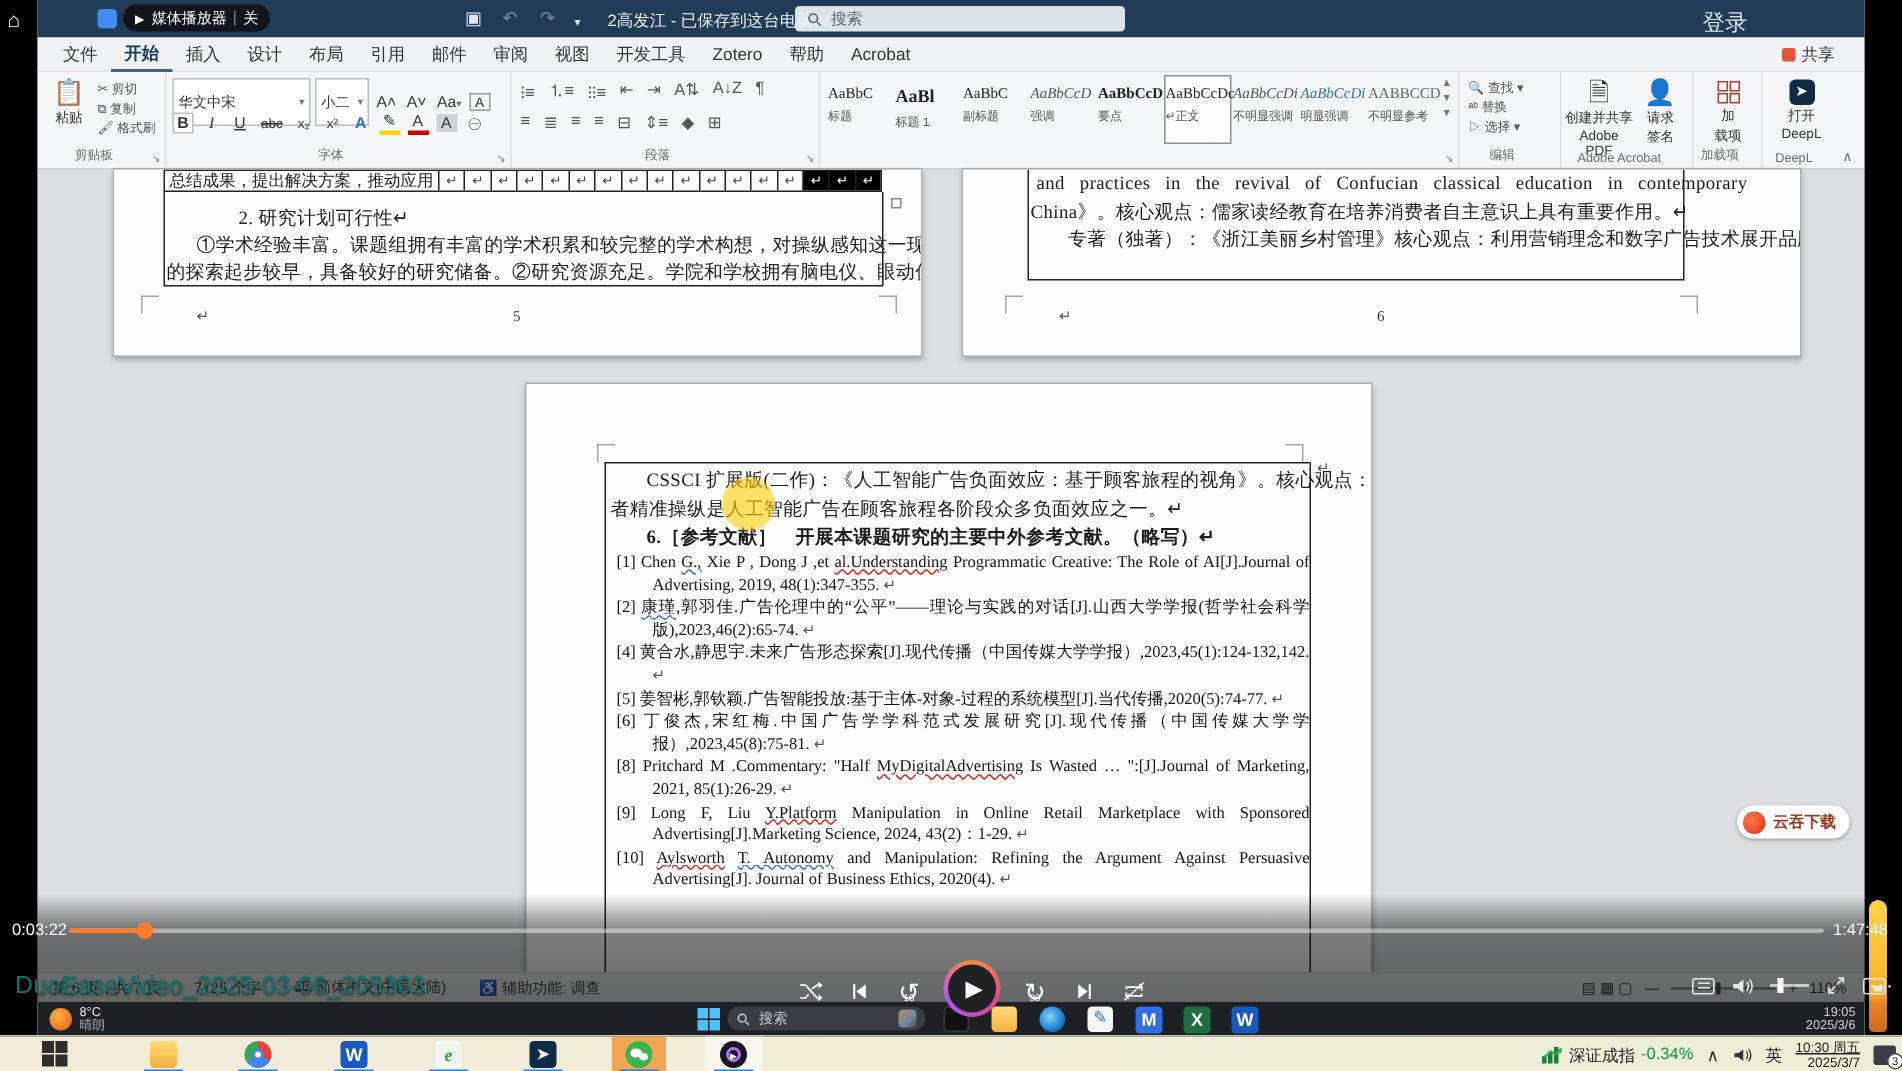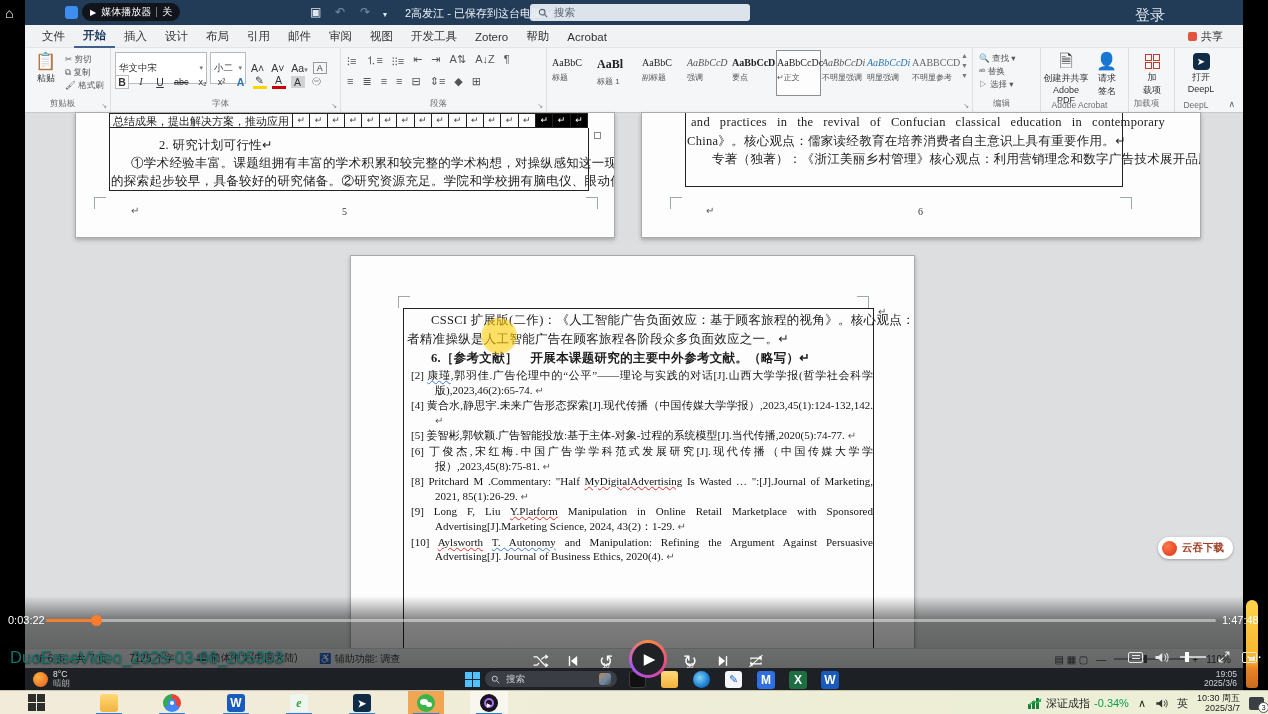--- a/index.html
+++ b/index.html
@@ -471,20 +471,21 @@
         <div class="corner c-tl" style="left:47px;top:40px;"></div>
         <div class="corner c-tr" style="left:506px;top:40px;"></div>
         <div class="boxwall" style="left:52px;top:52px;width:470px;height:1px;"></div>
         <div class="boxwall" style="left:52px;top:52px;width:1px;height:342px;"></div>
         <div class="boxwall" style="left:522px;top:52px;width:1px;height:342px;"></div>
         <div class="docline pmark" style="left:527px;top:50px;font-size:10px;">↵</div>
         <div class="docline" style="left:80px;top:56px;">CSSCI 扩展版(二作)：《人工智能广告负面效应：基于顾客旅程的视角》。核心观点：对消费</div>
         <div class="docline" style="left:56px;top:75px;">者精准操纵是人工智能广告在顾客旅程各阶段众多负面效应之一。↵</div>
         <div class="docline" style="left:80px;top:94px;font-weight:bold;">6.［参考文献］　开展本课题研究的主要中外参考文献。（略写）↵</div>
         <div id="reflist">
+            <div class="ref">[1] Chen <span class="sq-blue">G.,</span> Xie P , Dong J ,et <span class="sq-red">al.Understanding</span> Programmatic Creative: The Role of AI[J].Journal of Advertising, 2019, 48(1):347-355. <span class="pmark" style="font-size:10px;">↵</span></div>
             <div class="ref">[2] <span class="sq-blue">康瑾</span>,郭羽佳.广告伦理中的“公平”——理论与实践的对话[J].山西大学学报(哲学社会科学版),2023,46(2):65-74. <span class="pmark" style="font-size:10px;">↵</span></div>
             <div class="ref">[4] 黄合水,静思宇.未来广告形态探索[J].现代传播（中国传媒大学学报）,2023,45(1):124-132,142. <span class="pmark" style="font-size:10px;">↵</span></div>
             <div class="ref">[5] 姜智彬,郭钦颖.广告智能投放:基于主体-对象-过程的系统模型[J].当代传播,2020(5):74-77. <span class="pmark" style="font-size:10px;">↵</span></div>
             <div class="ref">[6] 丁俊杰,宋红梅.中国广告学学科范式发展研究[J].现代传播（中国传媒大学学报）,2023,45(8):75-81. <span class="pmark" style="font-size:10px;">↵</span></div>
             <div class="ref">[8] Pritchard M .Commentary: "Half <span class="sq-red">MyDigitalAdvertising</span> Is Wasted … ":[J].Journal of Marketing, 2021, 85(1):26-29. <span class="pmark" style="font-size:10px;">↵</span></div>
             <div class="ref">[9] Long F, Liu <span class="sq-red">Y.Platform</span> Manipulation in Online Retail Marketplace with Sponsored Advertising[J].Marketing Science, 2024, 43(2)：1-29. <span class="pmark" style="font-size:10px;">↵</span></div>
             <div class="ref">[10] <span class="sq-red">Aylsworth</span> <span class="sq-blue">T. Autonomy</span> and Manipulation: Refining the Argument Against Persuasive Advertising[J]. Journal of Business Ethics, 2020(4). <span class="pmark" style="font-size:10px;">↵</span></div>
           </div>
         <div id="spotlight"></div>
       </div>
@@ -674,21 +675,21 @@
         <span>深证成指</span>
         <span id="stock-change" style="color: rgb(14, 155, 74);">-0.34%</span>
       </span>
       <span>∧</span>
       <svg width="13" height="11" viewBox="0 0 20 16">
           <path d="M2 6h4l5-4v12l-5-4H2z" fill="#333"></path>
           <path d="M14 4a6 6 0 010 8M16.5 2a9 9 0 010 12" stroke="#333" stroke-width="1.4" fill="none"></path>
         </svg>
       <span>英</span>
       <span id="hclock">
-        <span style="display:block;">10:30 周五</span>
+        <span style="display:block;text-decoration:underline;">10:30 周五</span>
         <span style="display:block;">2025/3/7</span>
       </span>
       <span id="hnotif">
           <b>3</b>
         </span>
     </div>
   </div>
 </div>
 
 </body></html>

